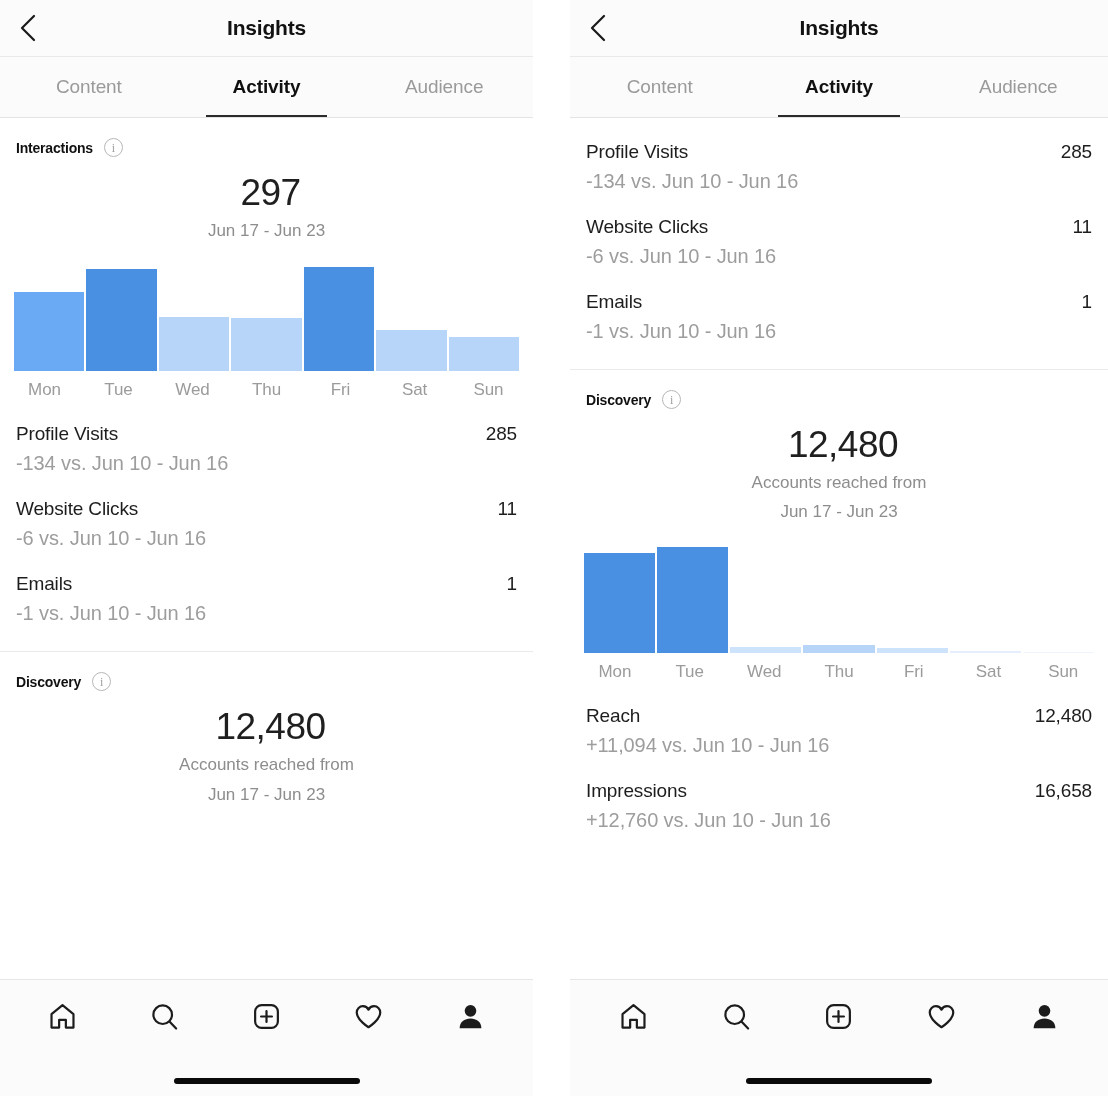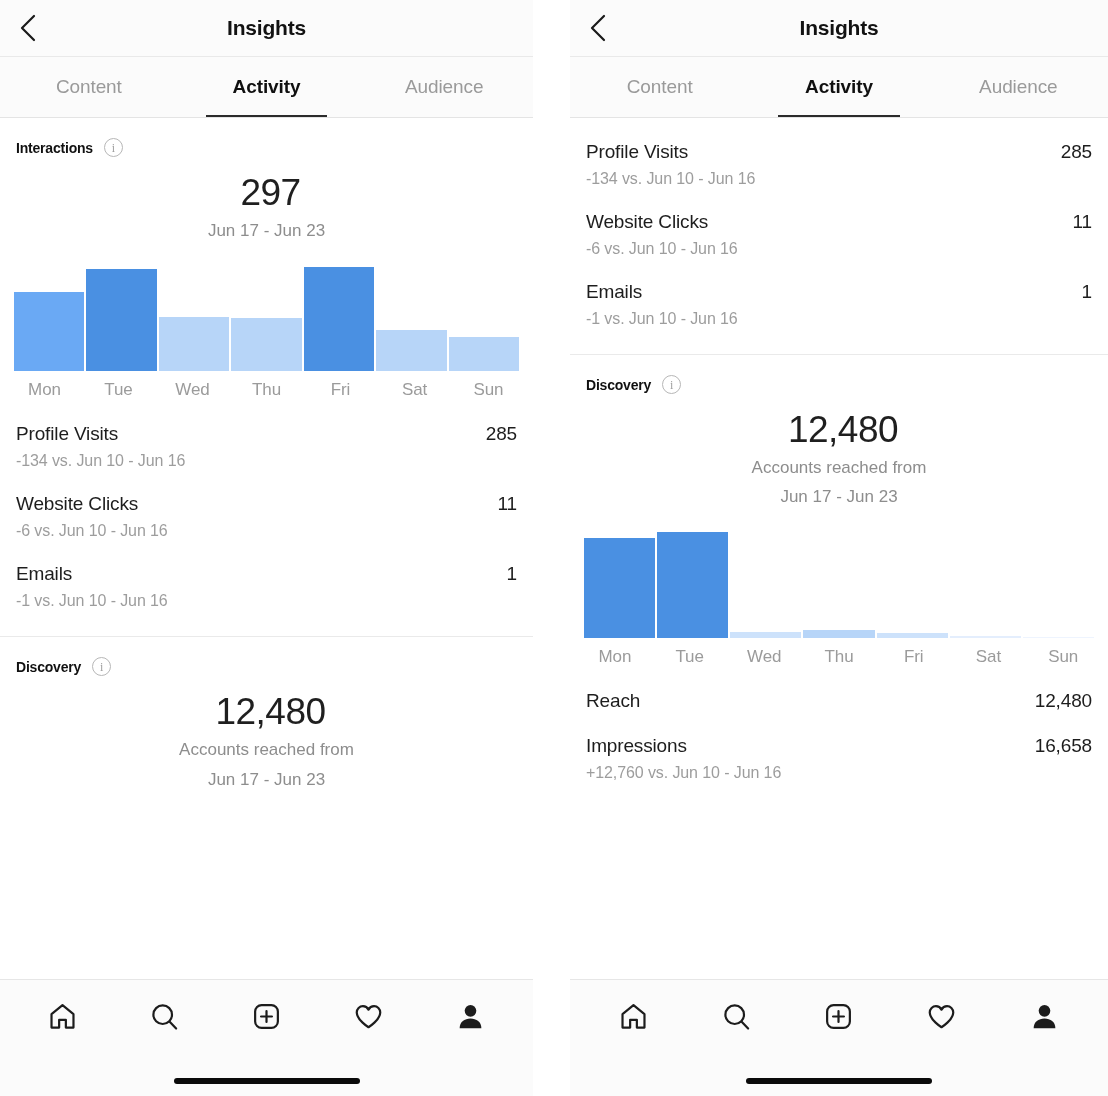--- a/index.html
+++ b/index.html
@@ -174,21 +174,21 @@
     font-size: 19px;
     color: #1d1d1d;
     letter-spacing: -0.15px;
   }
   .metric-value {
     font-size: 19px;
     color: #1d1d1d;
     letter-spacing: -0.15px;
   }
   .metric-delta {
-    font-size: 16px;
+    font-size: 20px;
     color: #9d9d9d;
     margin-top: 7px;
     letter-spacing: -0.1px;
   }
 
   .divider {
     height: 1px;
     background: #eaeaea;
     margin-top: 26px;
   }
@@ -461,20 +461,21 @@
             <div class="chart-label">Sun</div>
           </div>
       </div>
 
       <div class="metrics">
         <div class="metric">
           <div class="metric-top">
             <span class="metric-name">Reach</span>
             <span class="metric-value">12,480</span>
           </div>
+          <div class="metric-delta">+11,094 vs. Jun 10 - Jun 16</div>
         </div>
         <div class="metric">
           <div class="metric-top">
             <span class="metric-name">Impressions</span>
             <span class="metric-value">16,658</span>
           </div>
           <div class="metric-delta">+12,760 vs. Jun 10 - Jun 16</div>
         </div>
       </div>
 

